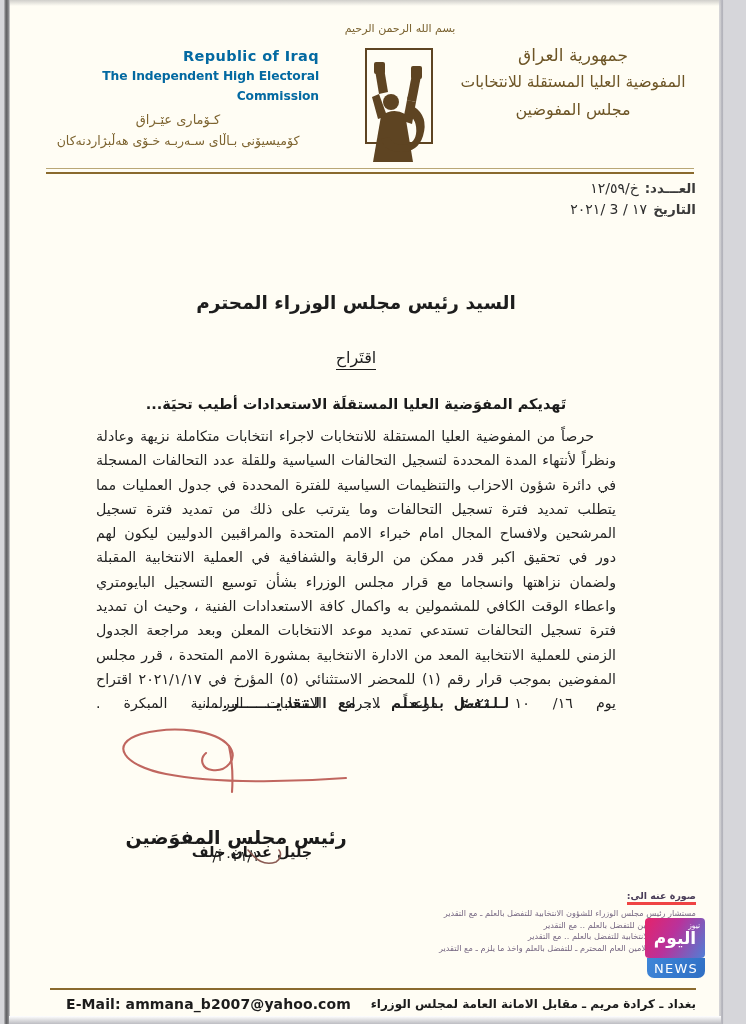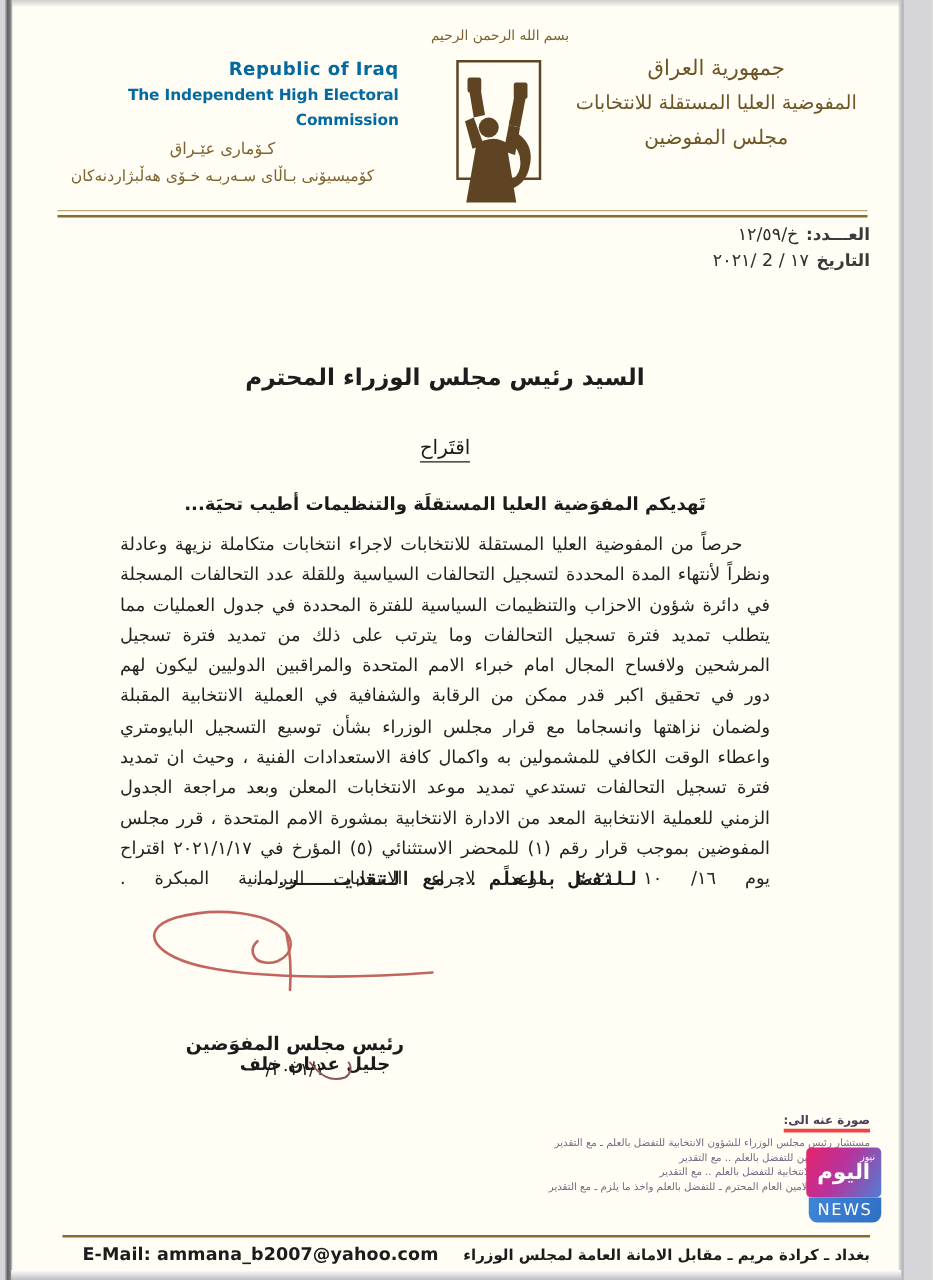--- a/index.html
+++ b/index.html
@@ -155,21 +155,21 @@
   .sigwrap{position:absolute;left:96px;top:726px;width:300px;height:150px;}
   .sigstroke{position:absolute;left:0;top:0;}
   .signame{
     position:absolute;left:16px;top:78px;width:280px;text-align:center;
     direction:rtl;font-size:14.5px;color:#1b1b1b;font-weight:bold;
     letter-spacing:1px;
     margin-top:40px;
   }
   .sigtitle{
     position:absolute;left:0;top:100px;width:280px;text-align:center;
-    direction:rtl;font-size:15px;color:#1b1b1b;font-weight:bold;
+    direction:rtl;font-size:19px;color:#1b1b1b;font-weight:bold;
     letter-spacing:.4px;
   }
   .sigdate{
     position:absolute;left:0;top:122px;width:280px;text-align:center;
     direction:rtl;font-size:14px;color:#1b1b1b;letter-spacing:.6px;
   }
 
   
   .cc{
     position:absolute;left:300px;top:884px;width:396px;
@@ -293,31 +293,31 @@
   <div class="hdr-rule-thin"></div>
   <div class="hdr-rule"></div>
 
   <div class="refblock">
     <div class="refline">
       <span class="reflabel">العـــدد:</span>
       <span class="refvalue">خ/١٢/٥٩</span>
     </div>
     <div class="refline">
       <span class="reflabel">التاريخ</span>
-      <span class="refvalue">١٧ / 2 /٢٠٢١</span>
+      <span class="refvalue">١٧ / 3 /٢٠٢١</span>
     </div>
   </div>
 
   <div class="addressee">السيد رئيس مجلس الوزراء المحترم</div>
 
   <div class="subject">
     <span>اقتَراح</span>
   </div>
 
-  <div class="greeting">تَهديكم المفوَضية العليا المستقلَة والتنظيمات أطيب تحيَة...</div>
+  <div class="greeting">تَهديكم المفوَضية العليا المستقلَة الاستعدادات أطيب تحيَة...</div>
 
   <div class="bodytext">
     <p class="first">حرصاً من المفوضية العليا المستقلة للانتخابات لاجراء انتخابات متكاملة نزيهة وعادلة ونظراً لأنتهاء المدة المحددة لتسجيل التحالفات السياسية وللقلة عدد التحالفات المسجلة في دائرة شؤون الاحزاب والتنظيمات السياسية للفترة المحددة في جدول العمليات مما يتطلب تمديد فترة تسجيل التحالفات وما يترتب على ذلك من تمديد فترة تسجيل المرشحين ولافساح المجال امام خبراء الامم المتحدة والمراقبين الدوليين ليكون لهم دور في تحقيق اكبر قدر ممكن من الرقابة والشفافية في العملية الانتخابية المقبلة ولضمان نزاهتها وانسجاما مع قرار مجلس الوزراء بشأن توسيع التسجيل البايومتري واعطاء الوقت الكافي للمشمولين به واكمال كافة الاستعدادات الفنية ، وحيث ان تمديد فترة تسجيل التحالفات تستدعي تمديد موعد الانتخابات المعلن وبعد مراجعة الجدول الزمني للعملية الانتخابية المعد من الادارة الانتخابية بمشورة الامم المتحدة ، قرر مجلس المفوضين بموجب قرار رقم (١) للمحضر الاستثنائي (٥) المؤرخ في ٢٠٢١/١/١٧ اقتراح يوم ١٦/ ١٠ ٢٠٢١ موعداً لاجراء الانتخابات البرلمانية المبكرة .</p>
   </div>
 
   <div class="closing">للتفضل بالعلم .. مع التقديــــر...</div>
 
   <div class="sigwrap">
     <svg class="sigstroke" width="290" height="80" viewBox="0 0 290 80">
       <path d="M250 52 C 200 56, 120 58, 70 48 C 28 40, 12 18, 45 8

